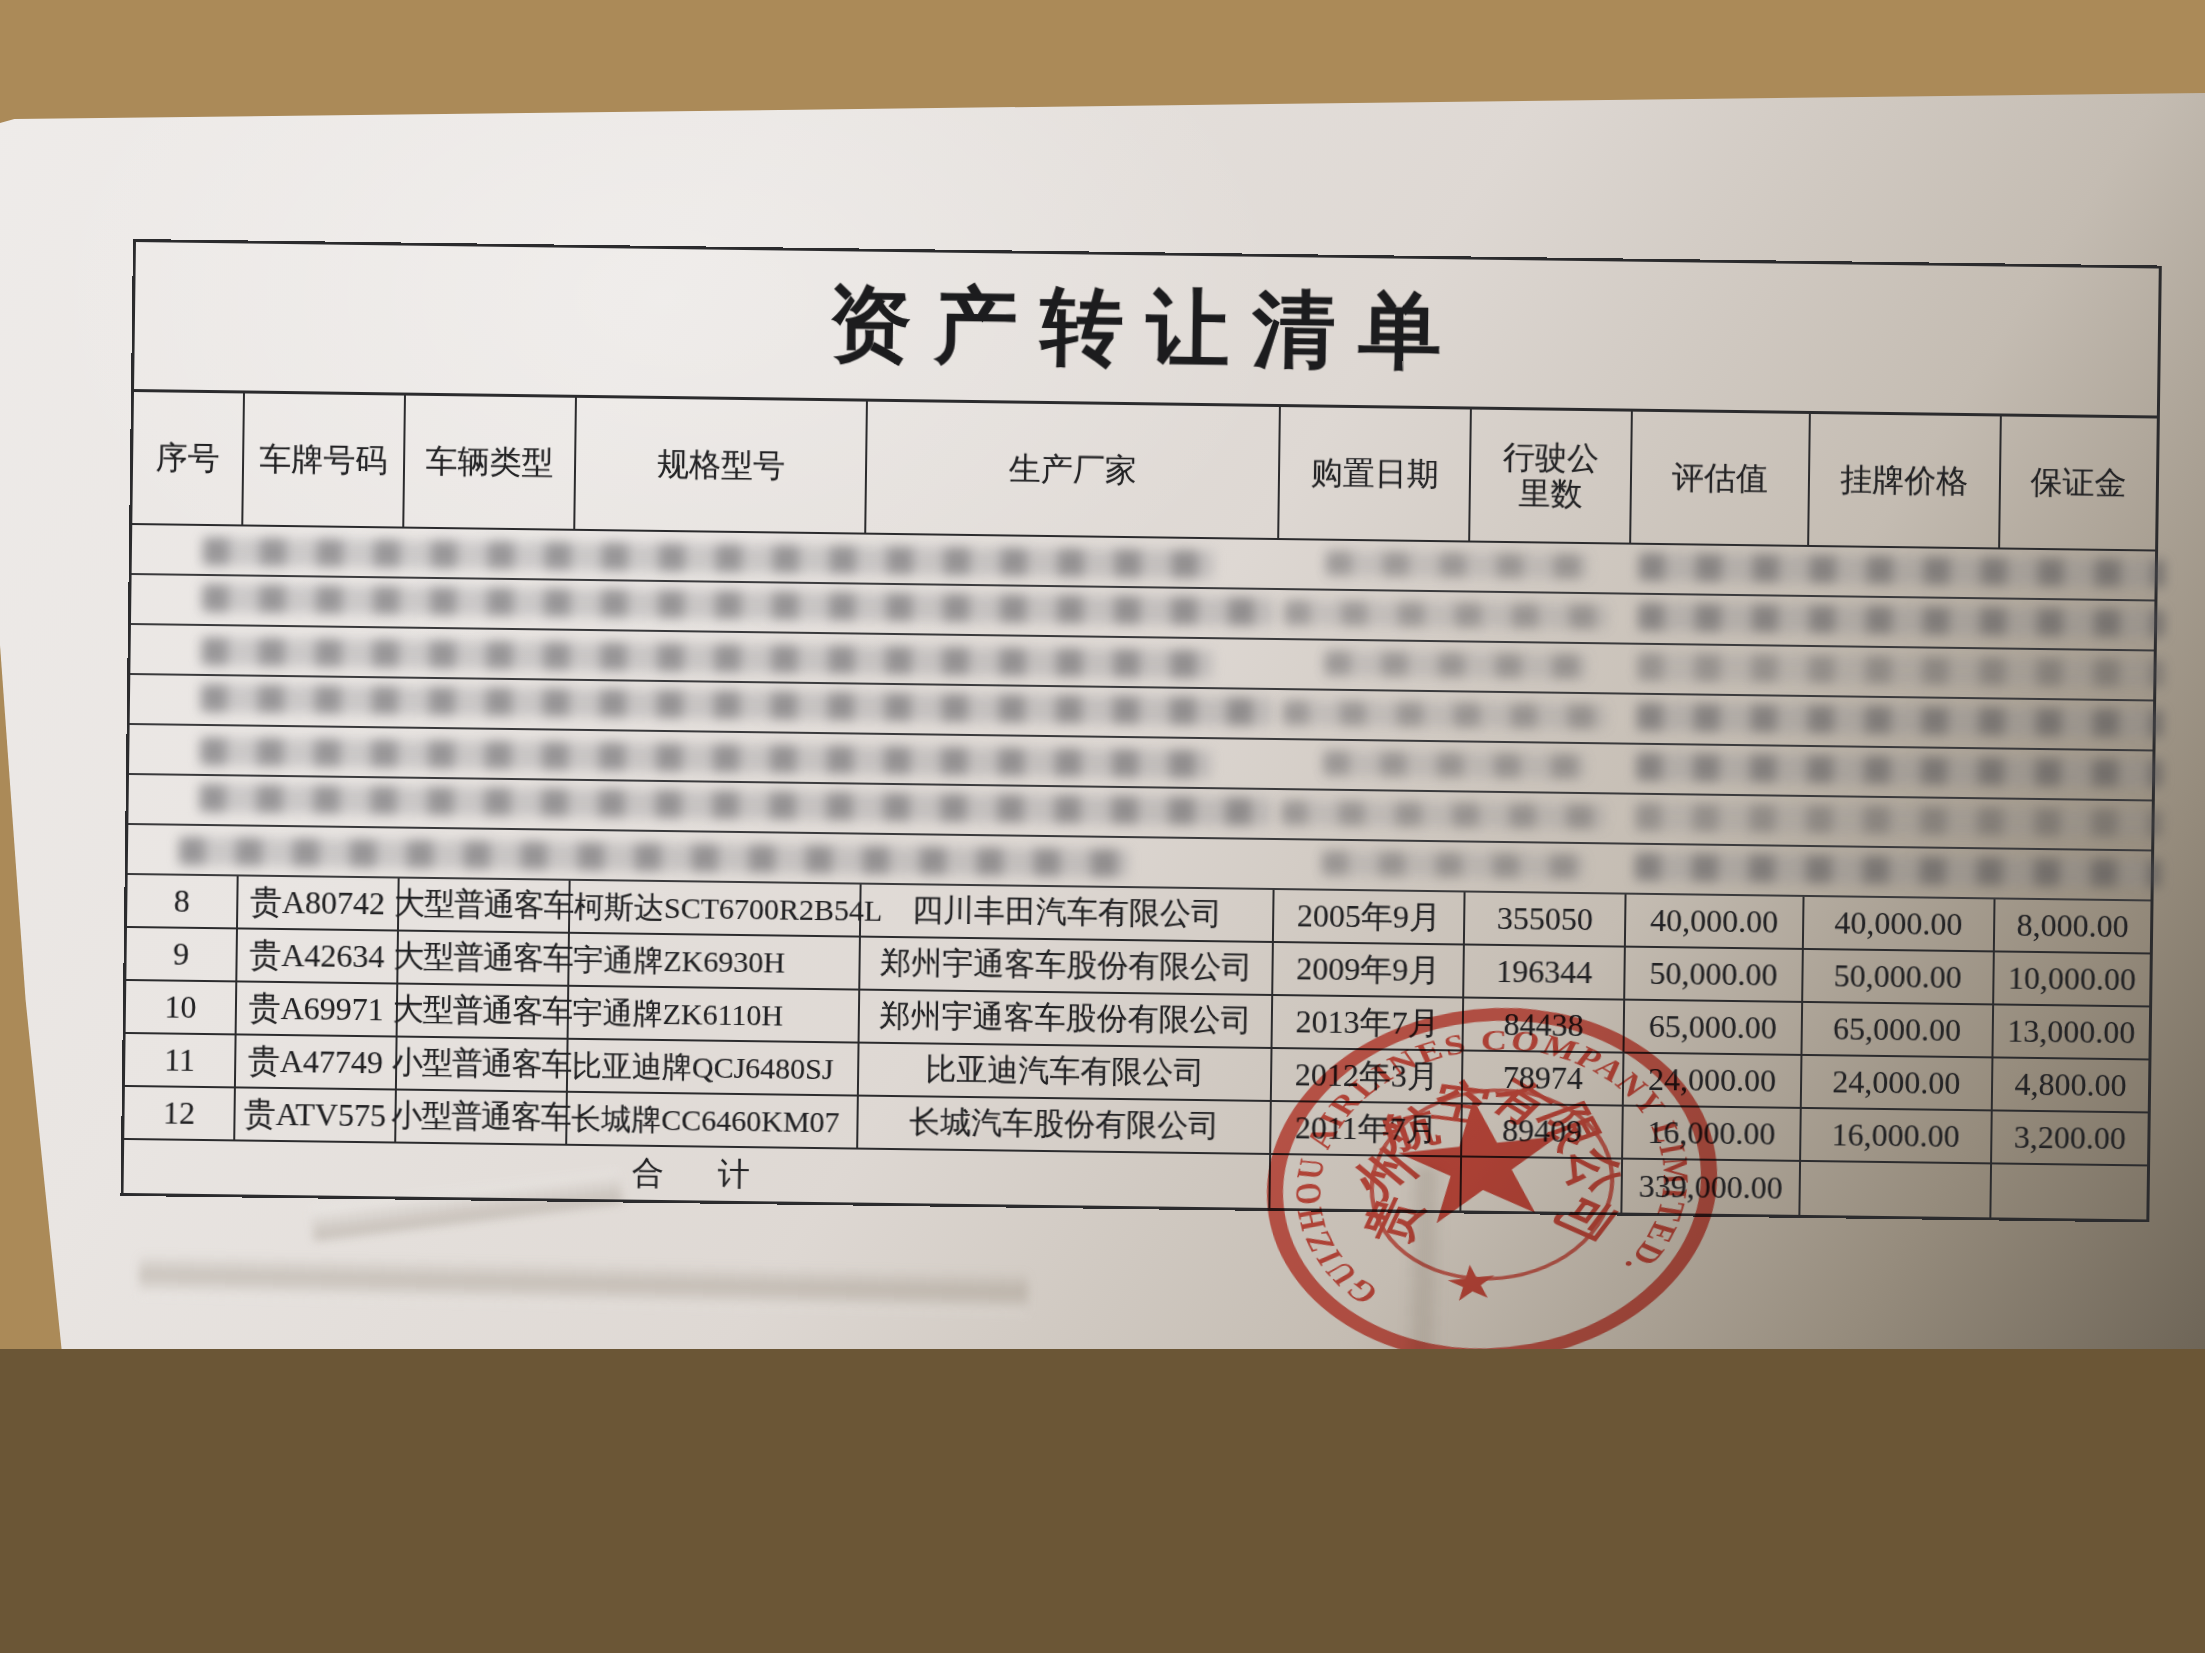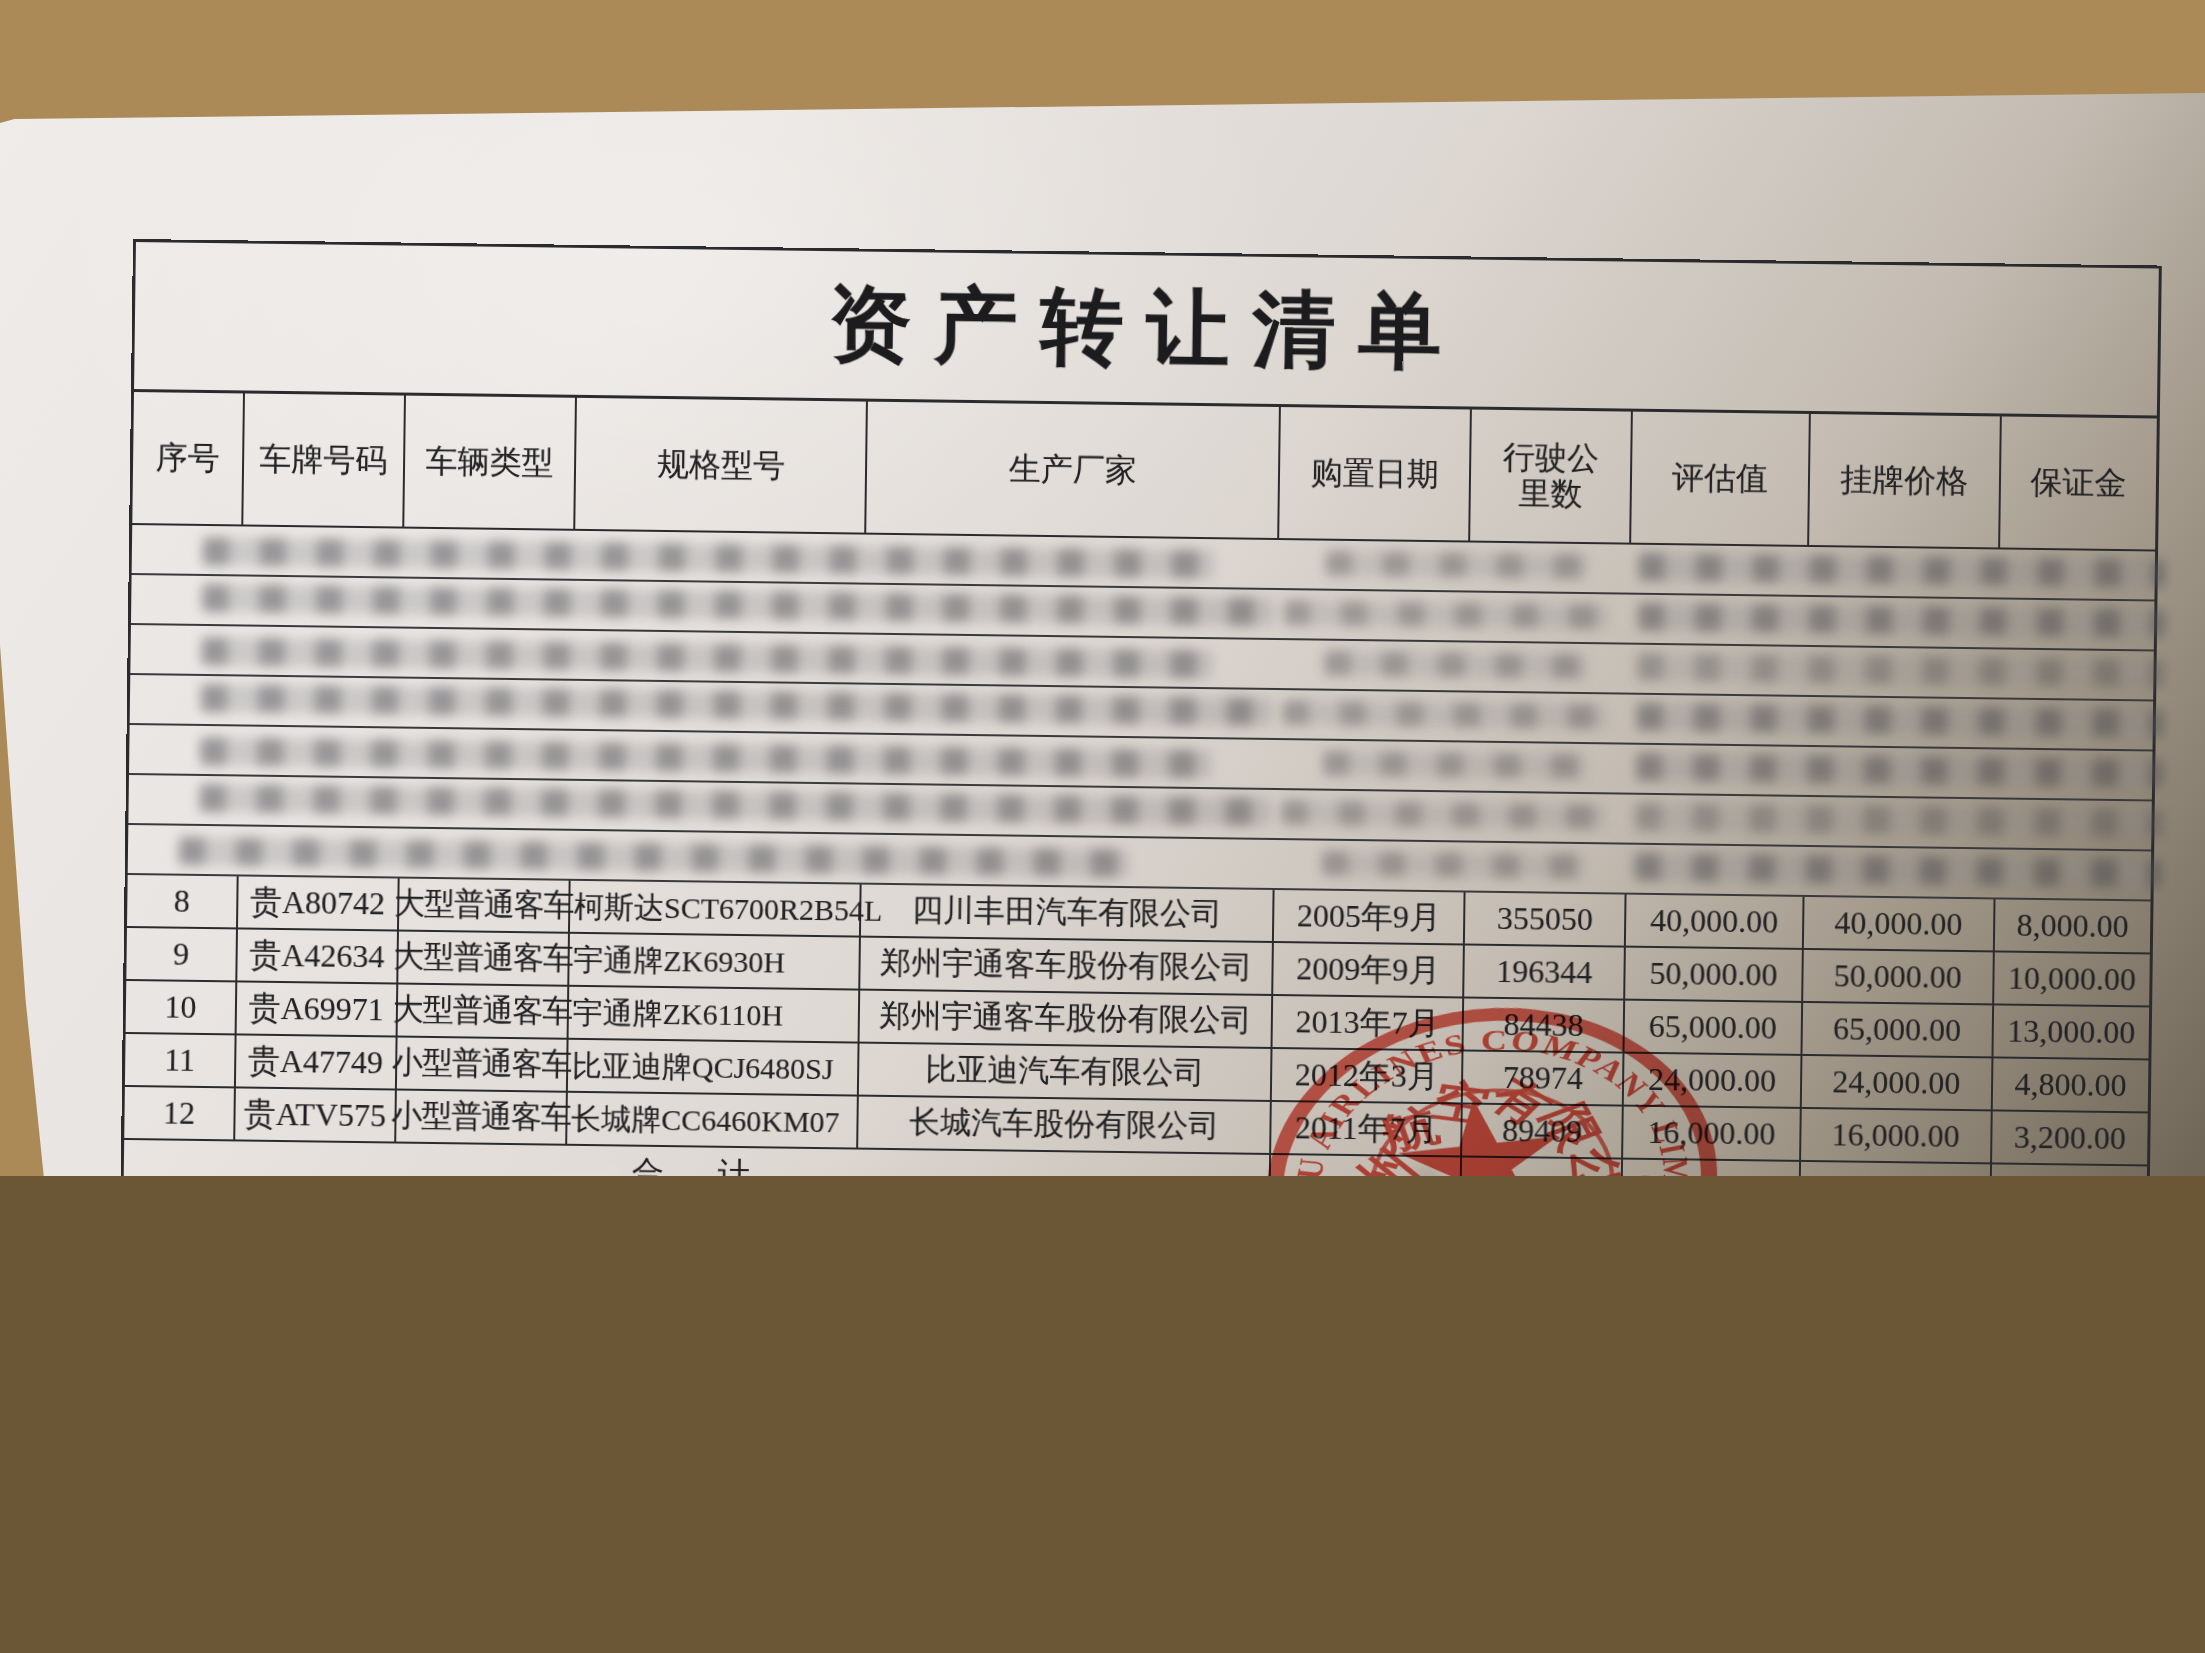--- a/index.html
+++ b/index.html
@@ -1,17 +1,17 @@
 <!DOCTYPE html>
 <html style="font-size:9px"><head>
 <meta charset="utf-8">
 <style>
   html,body{margin:0;padding:0;background:#6b5636;}
   #stage{
-    position:relative;width:2205px;height:1176px;overflow:hidden;
+    position:relative;width:2205px;height:1349px;overflow:hidden;
     font-family:"Liberation Serif","DejaVu Serif",serif;color:#232325;
   }
   
   .marble{
     position:absolute;inset:0;
     background:
       repeating-linear-gradient(104deg, rgba(122,92,52,.20) 0 5.6px, rgba(0,0,0,0) 5.6px 67px),
       repeating-linear-gradient(62deg, rgba(96,70,38,.14) 0 3.3px, rgba(0,0,0,0) 3.3px 94px),
       radial-gradient(667px 278px at 22% 4%, #caa97a 0%, rgba(0,0,0,0) 70%),
       radial-gradient(778px 389px at 85% 6%, #bb9a66 0%, rgba(0,0,0,0) 75%),

